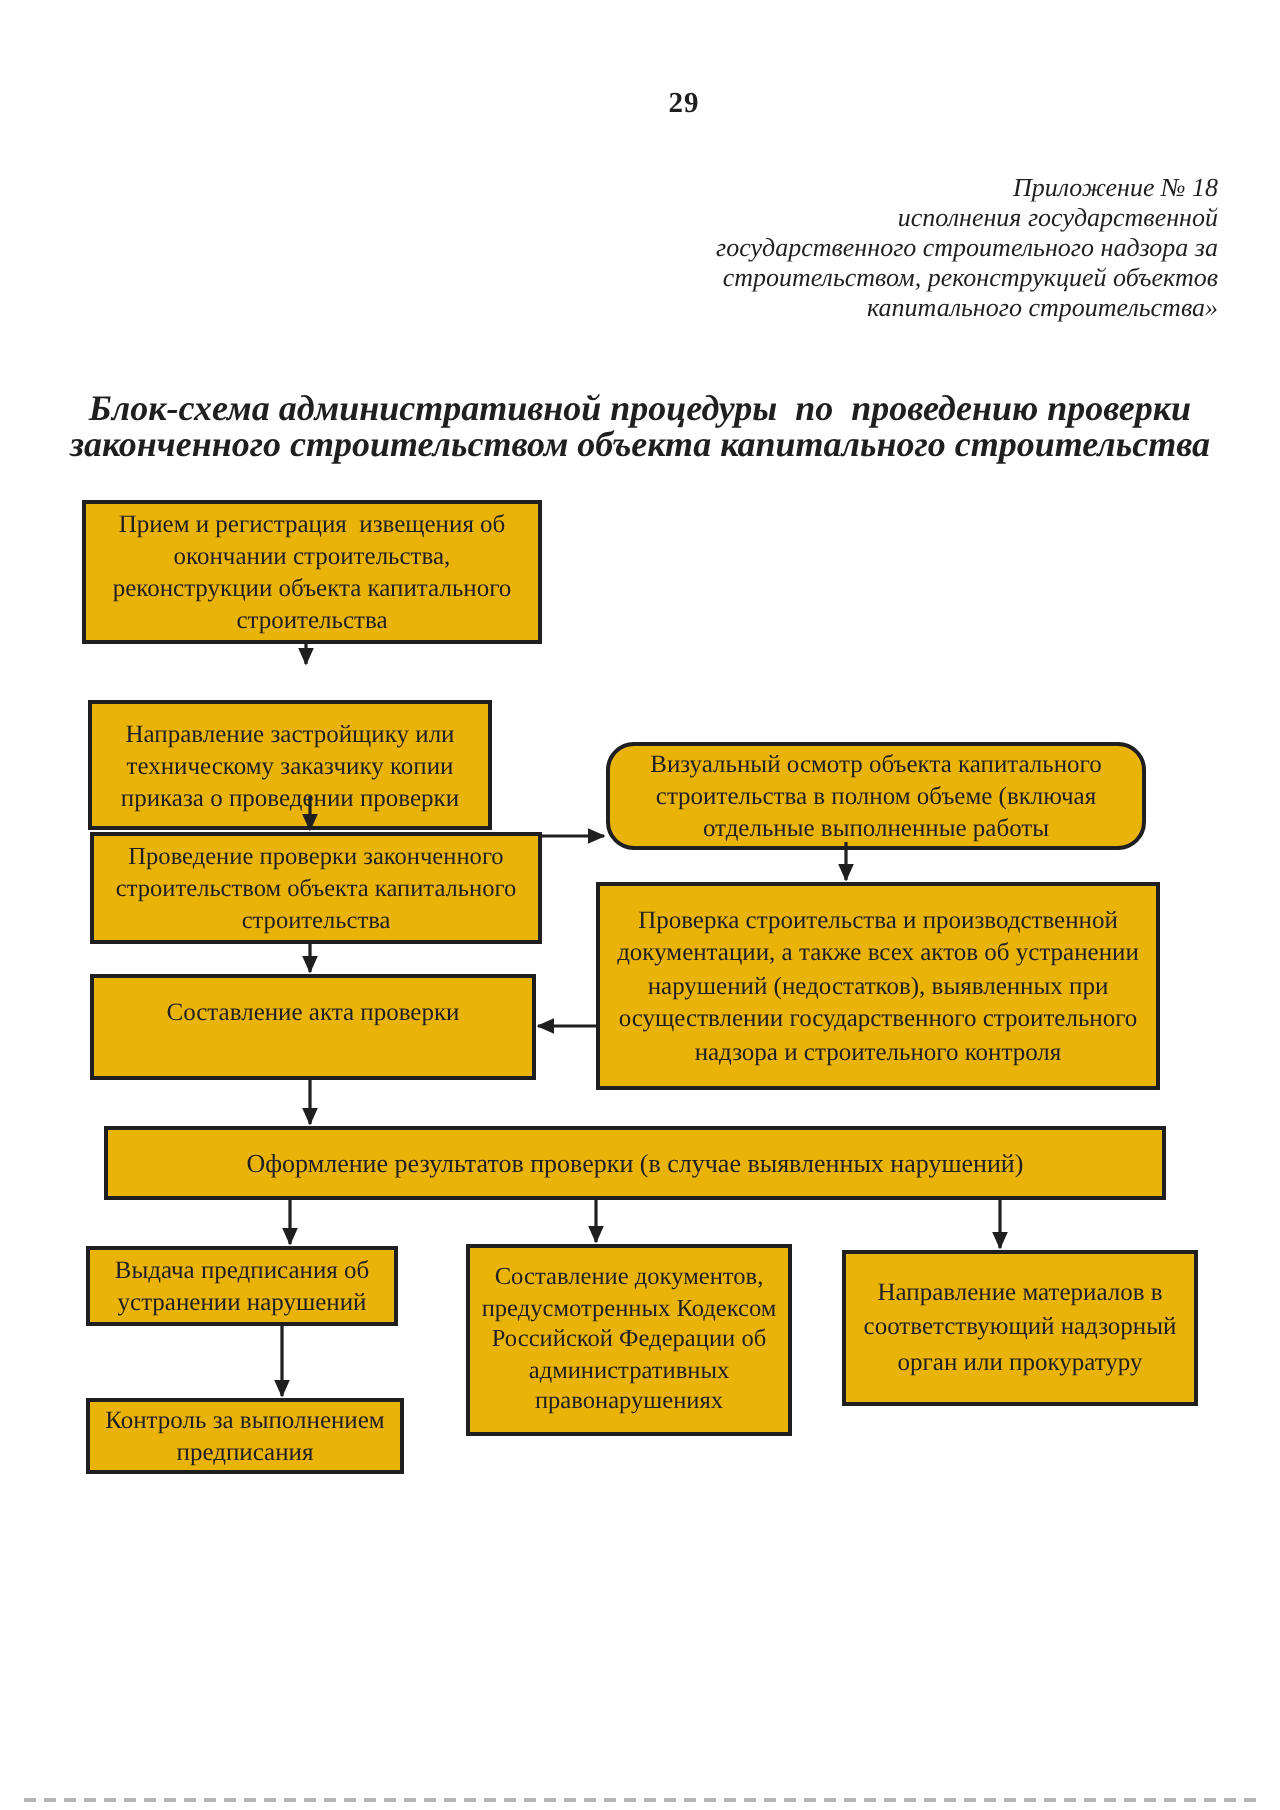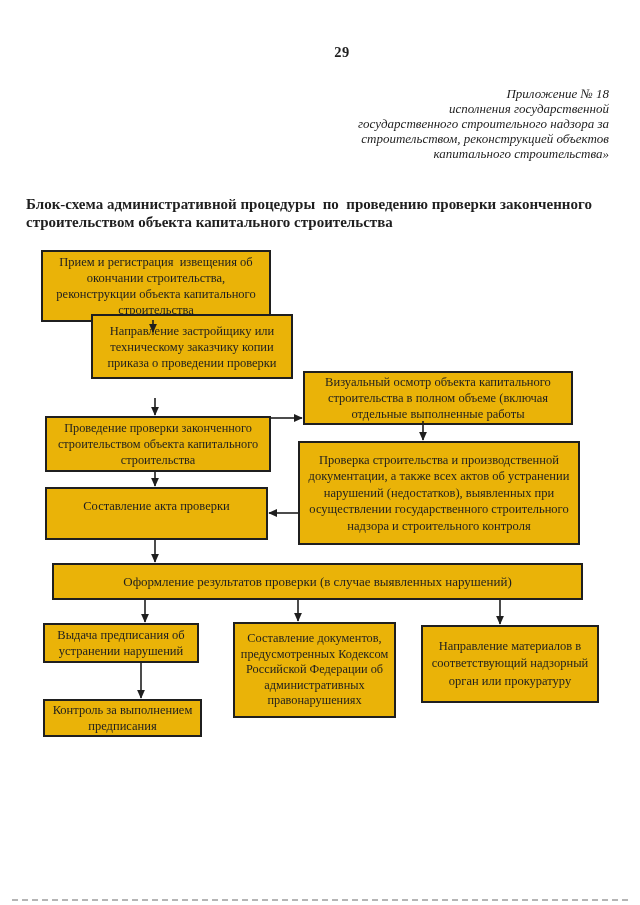--- a/index.html
+++ b/index.html
@@ -16,38 +16,39 @@
     position:absolute;top:44px;left:0;width:684px;
     text-align:center;font-size:14.5px;font-weight:bold;letter-spacing:.5px;
   }
   .appendix{
     position:absolute;top:86px;right:31px;width:330px;
     text-align:right;font-size:13px;line-height:15.1px;font-style:italic;
   }
   .doc-title{
     position:absolute;top:196px;left:0;right:0;
     padding:0 26px;
-    font-size:15px;font-weight:bold;line-height:17.5px;
+    text-align:center;font-size:18px;font-weight:bold;line-height:17.5px;
     white-space:pre-wrap;
+    font-style:italic;
   }
   
   .node{
     position:absolute;
     box-sizing:border-box;
     border:2px solid #1f1f1f;
     background:#eab308;
     display:flex;align-items:center;justify-content:center;
     text-align:center;
     font-size:12.5px;line-height:16px;
     padding:2px 5px;
     white-space:pre-wrap;
   }
   .n-reception   {left:41px; top:250px;width:230px;min-height:70px;}
-  .n-copy-order  {left:44px; top:314px;width:202px;min-height:65px;margin-left:47px;}
-  .n-visual      {left:303px;top:371px;width:270px;min-height:50px;padding:1px 17px;}
+  .n-copy-order  {left:44px; top:350px;width:202px;min-height:65px;}
+  .n-visual      {left:303px;top:371px;width:270px;min-height:50px;padding:1px 17px;border-radius:14px;}
   .n-inspection  {left:45px; top:416px;width:226px;min-height:55px;font-size:12.3px;}
   .n-doc-check   {left:298px;top:441px;width:282px;min-height:104px;line-height:16.6px;}
   .n-act         {left:45px; top:487px;width:223px;min-height:53px;align-items:flex-start;padding-top:9px;}
   .n-results     {left:52px; top:563px;width:531px;min-height:37px;font-size:13px;}
   .n-prescription{left:43px; top:623px;width:156px;min-height:40px;}
   .n-control     {left:43px; top:699px;width:159px;min-height:37px;padding:1px 4px;}
   .n-admin-docs  {left:233px;top:622px;width:163px;min-height:96px;line-height:15.5px;font-size:12.3px;}
   .n-materials   {left:421px;top:625px;width:178px;min-height:78px;line-height:17.5px;}
   
   .arrows{position:absolute;left:0;top:0;width:640px;height:905px;pointer-events:none;}

